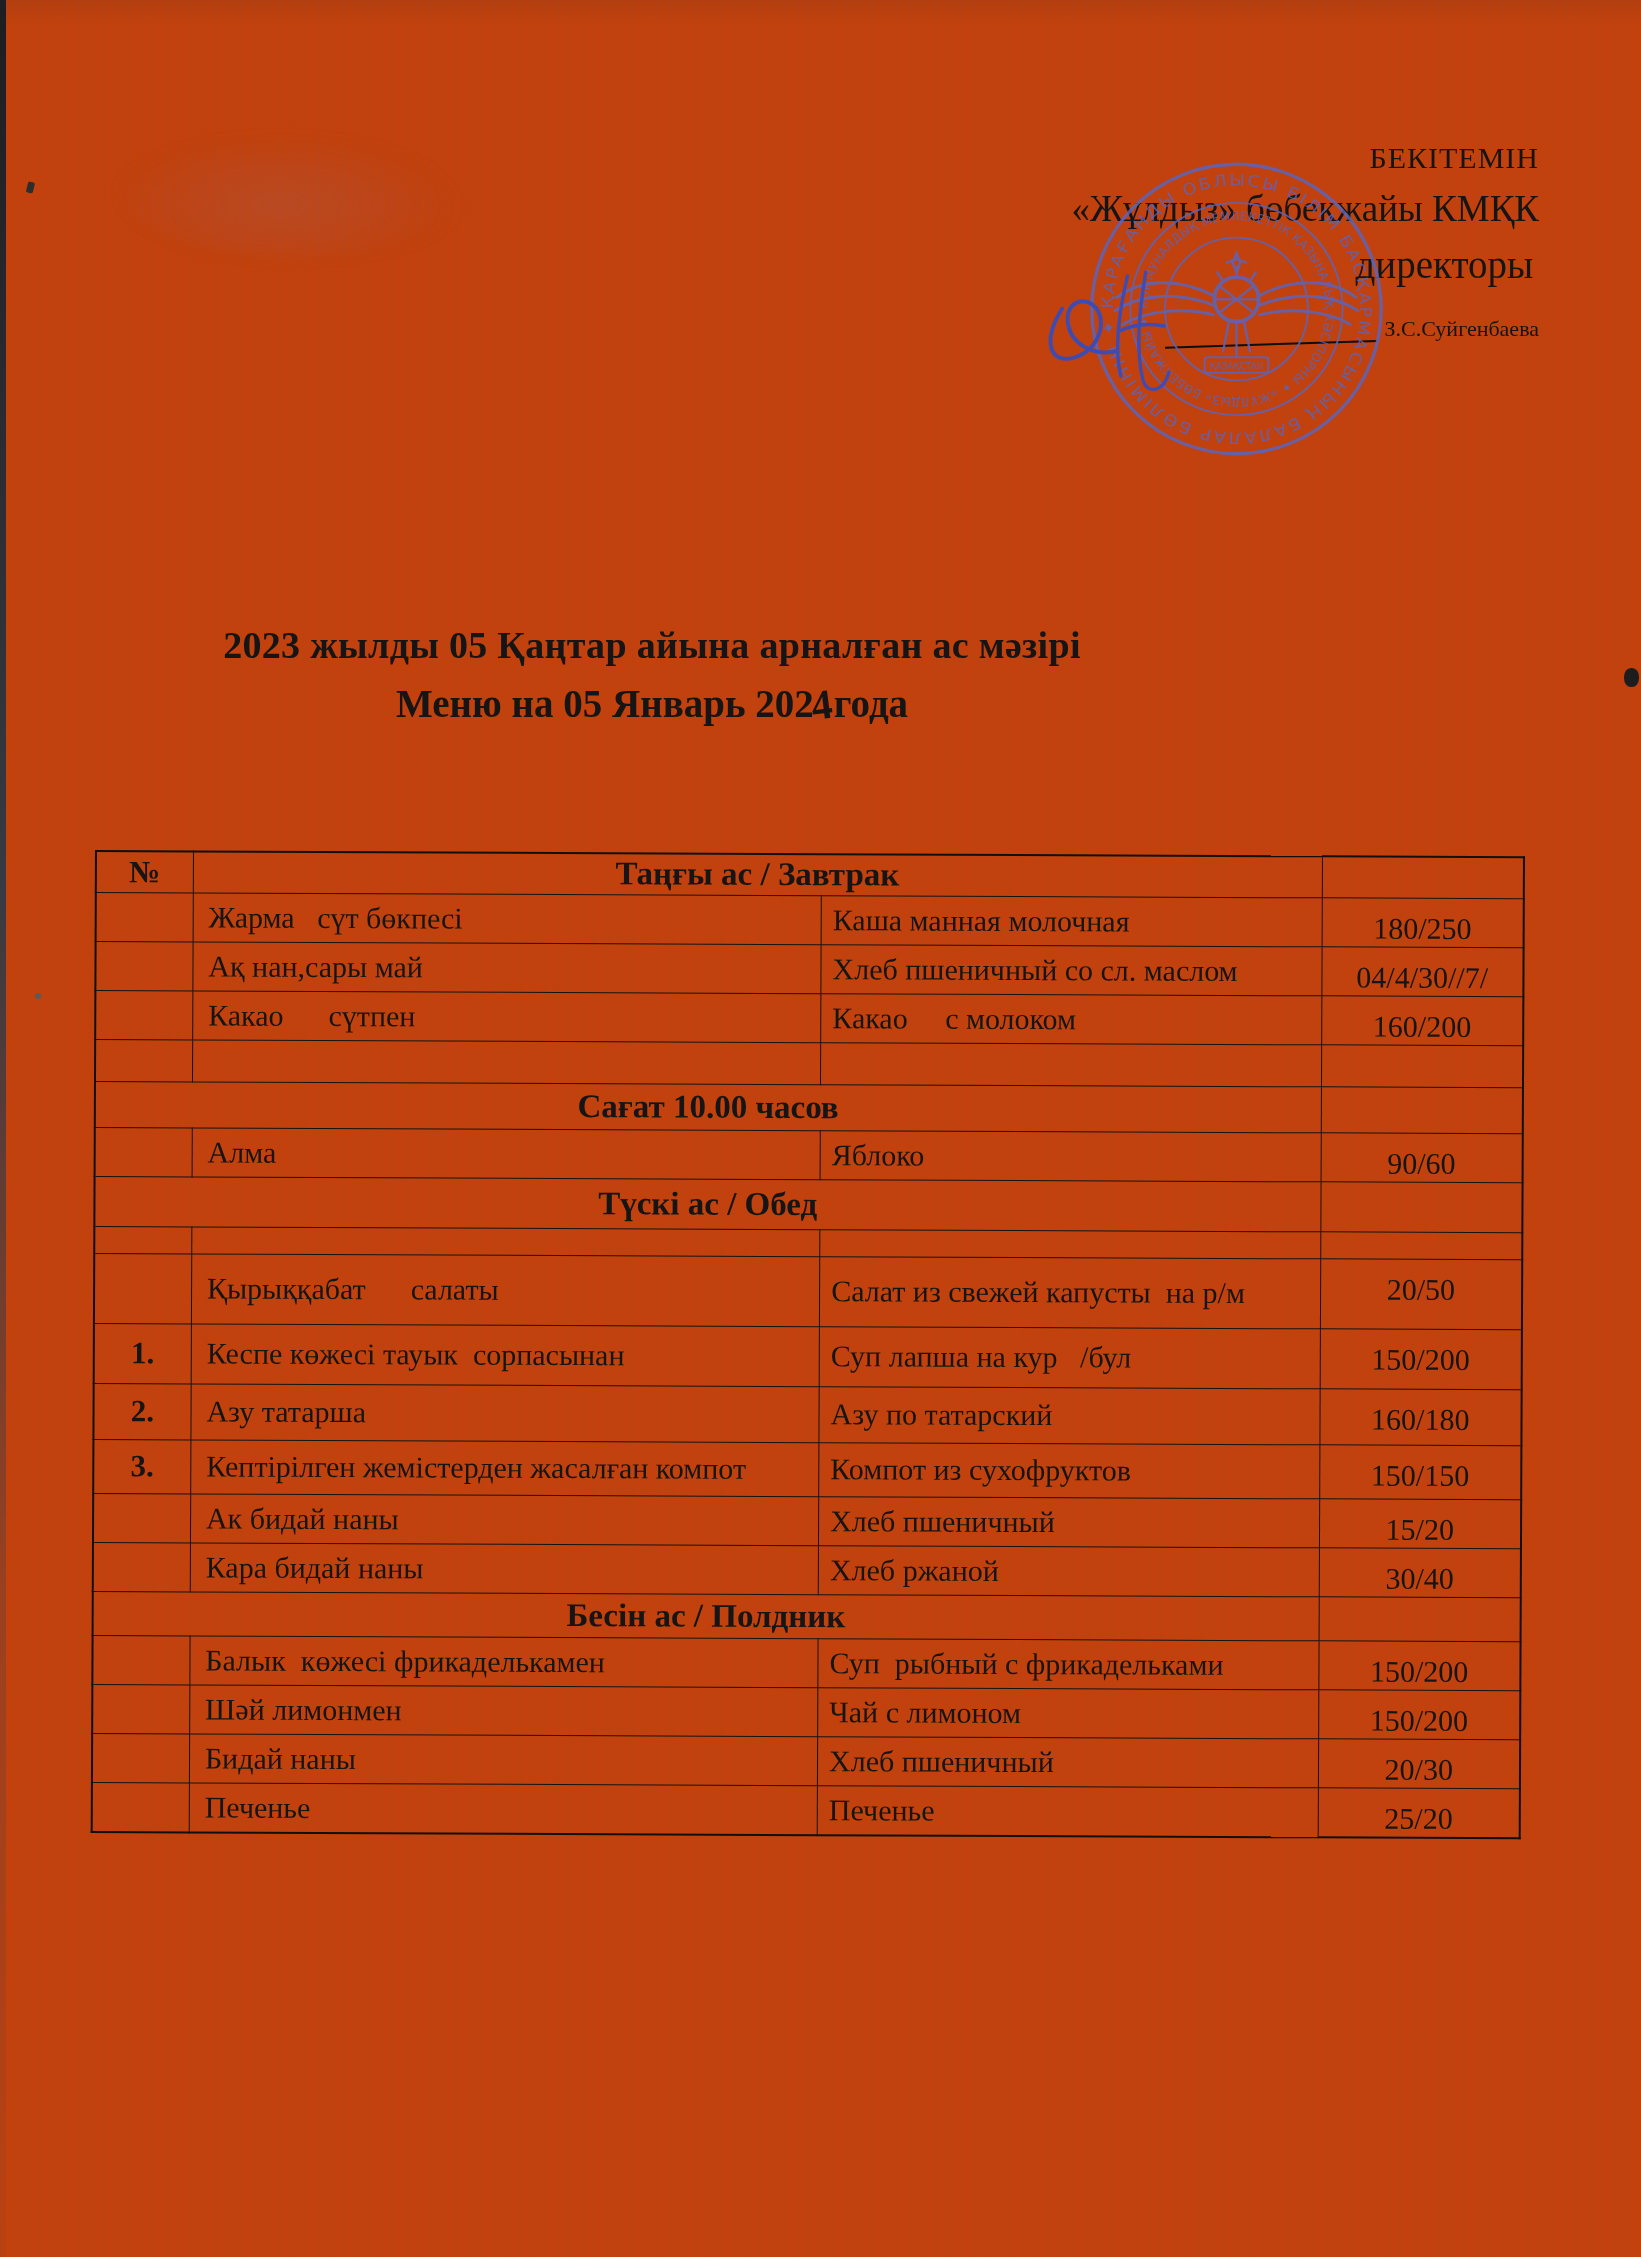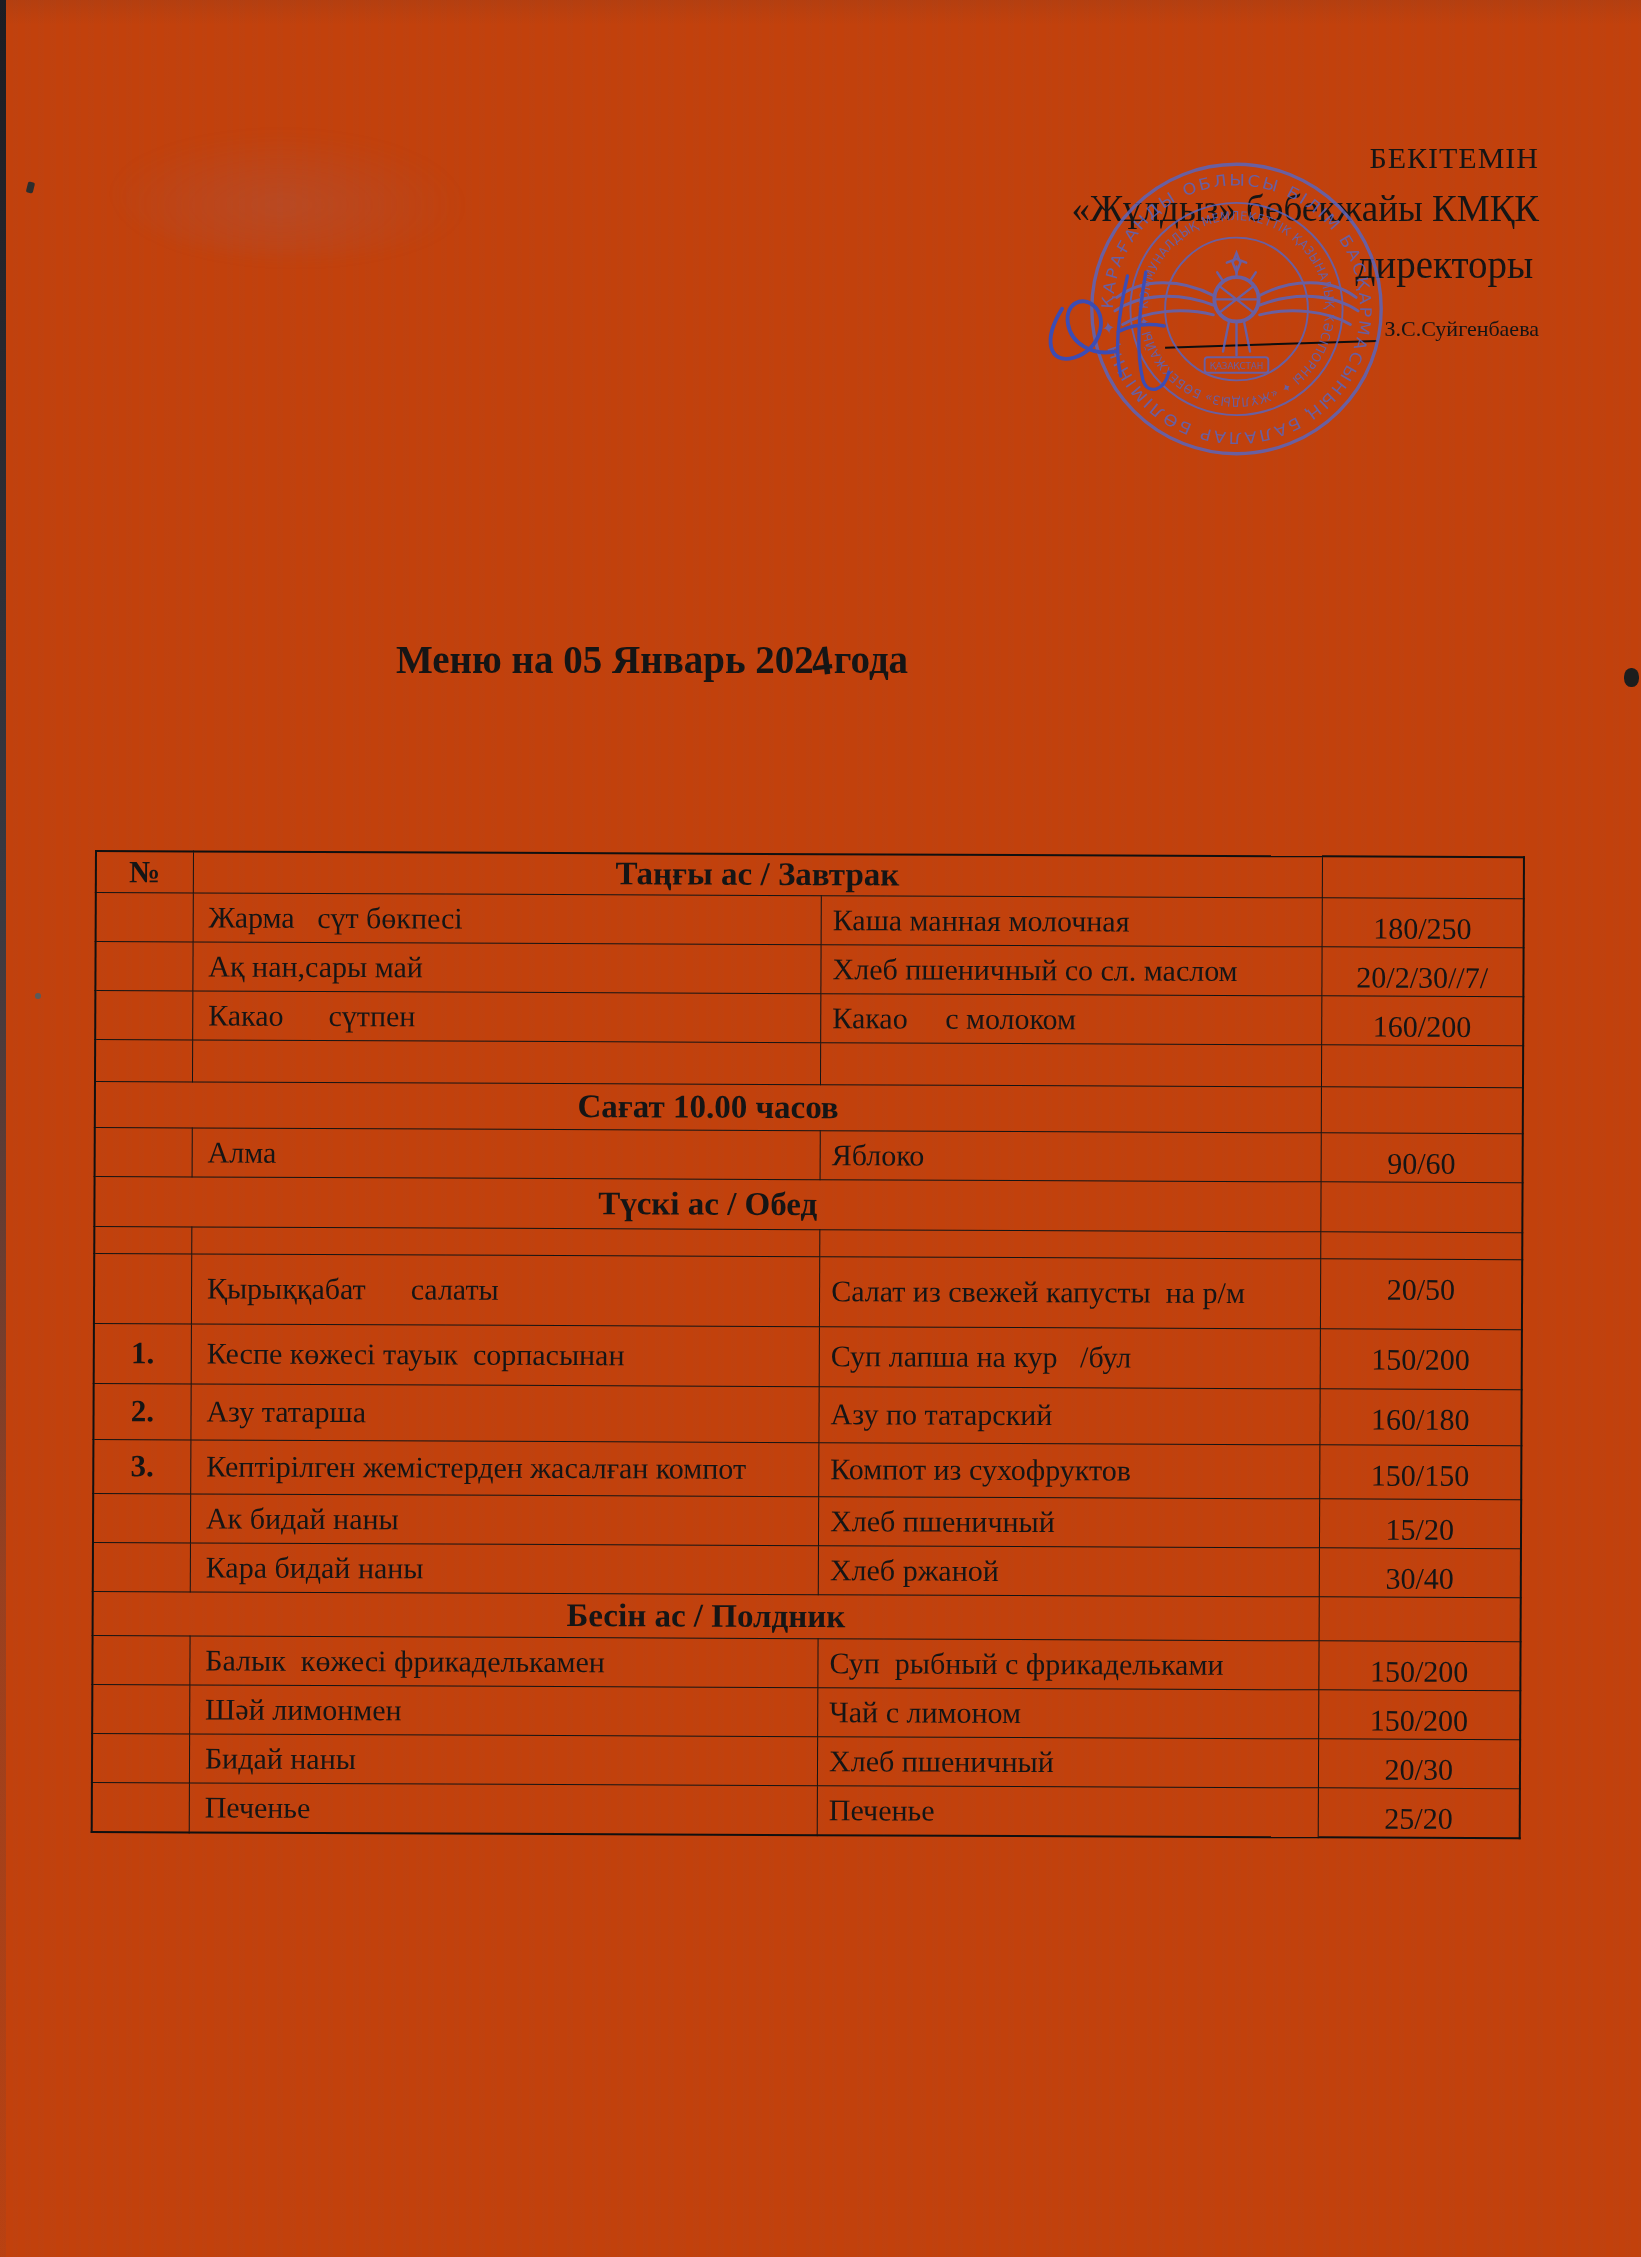--- a/index.html
+++ b/index.html
@@ -119,20 +119,21 @@
       <text x="0" y="62" text-anchor="middle" font-size="9" class="stamp-ring-text">ҚАЗАҚСТАН</text>
     </g>
   </svg>
 
   <svg class="signature-svg" width="241" height="154" viewBox="0 0 250 160">
     <path d="M 30,62 C 10,94 16,120 42,113 C 70,105 78,72 63,59 C 51,48 33,57 36,77 C 39,98 62,112 87,106" fill="none" stroke="#3c4cb4" stroke-width="4" stroke-linecap="round"></path>
     <path d="M 98,28 C 89,66 84,104 91,132 M 117,24 C 110,64 106,104 114,136 C 119,152 136,148 141,128 M 88,86 C 102,79 120,77 136,80" fill="none" stroke="#3c4cb4" stroke-width="3.5" stroke-linecap="round"></path>
   </svg>
 
   <div class="title">
+    <div class="title-line1">2023 жылды 05 Қаңтар айына арналған ас мәзірі</div>
     <div class="title-line2"><span>Меню на  05 Январь  202</span><span class="year-digit">4</span><span class="year-suffix">года</span></div>
   </div>
 
   <table class="menu-table">
     <colgroup>
       <col style="width:97px">
         <col style="width:628px">
         <col style="width:501px">
         <col style="width:202px">
     </colgroup>
@@ -145,21 +146,21 @@
         <tr style="height: 44px;">
           <td class="num"></td>
           <td class="kk">Жарма   сүт бөкпесі</td>
           <td class="ru">Каша манная молочная</td>
           <td class="portion">180/250</td>
         </tr>
         <tr style="height: 46px;">
           <td class="num"></td>
           <td class="kk">Ақ нан,сары май</td>
           <td class="ru">Хлеб пшеничный со сл. маслом</td>
-          <td class="portion">20/2/30//7/</td>
+          <td class="portion">04/4/30//7/</td>
         </tr>
         <tr style="height: 45px;">
           <td class="num"></td>
           <td class="kk">Какао      сүтпен</td>
           <td class="ru">Какао     с молоком</td>
           <td class="portion">160/200</td>
         </tr>
         <tr style="height: 42px;">
           <td class="num"></td>
           <td class="kk"></td>

